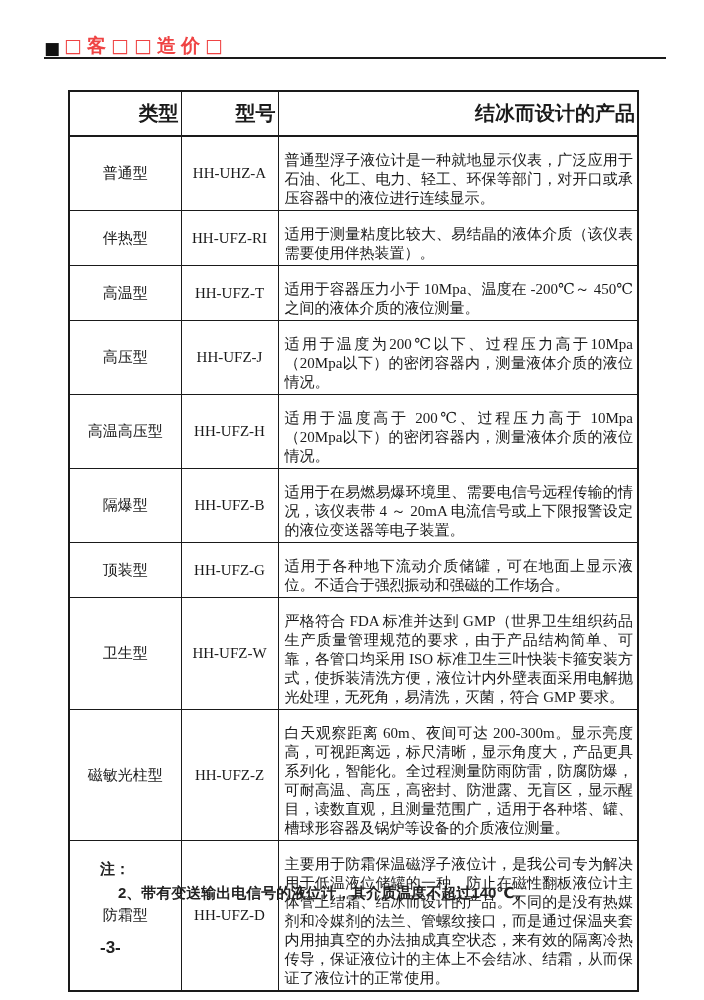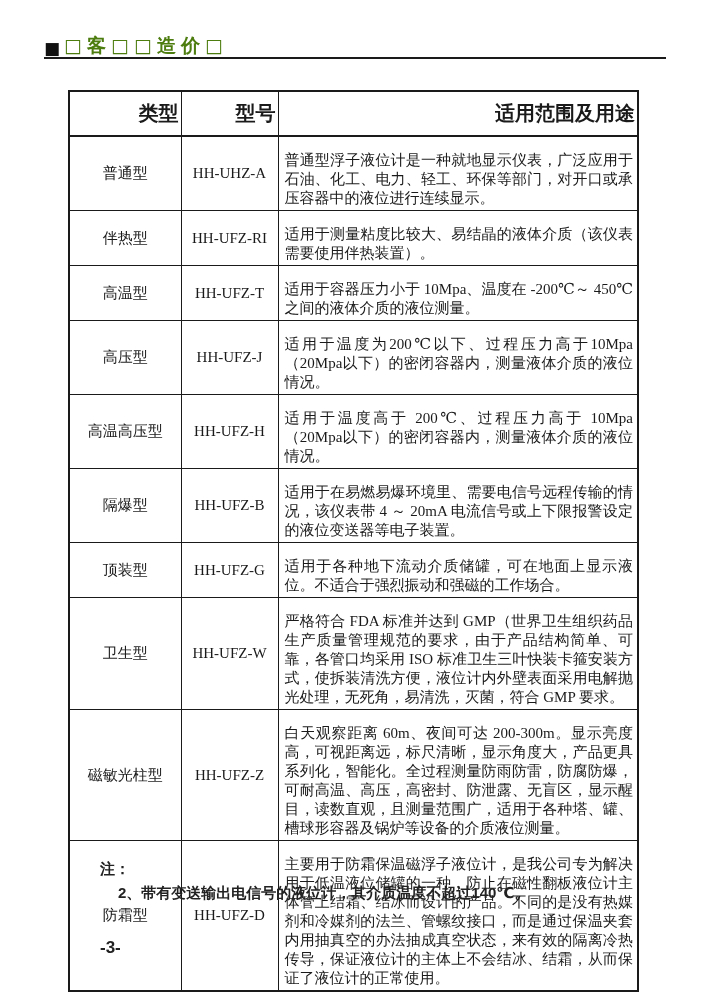--- a/index.html
+++ b/index.html
@@ -38,21 +38,21 @@
     font-size: 17px;
     line-height: 15px;
     color: #111111;
   }
   .header-title {
     font-family: "DejaVu Sans", "Liberation Sans", sans-serif;
     font-size: 19px;
     font-weight: bold;
     letter-spacing: 5px;
     line-height: 22px;
-    color: #4d7c0f;
+    color: #ef4444;
     white-space: nowrap;
   }
 
   
   table.spec-table {
     position: absolute;
     left: 68px;
     top: 90px;
     width: 571px;
     border-collapse: collapse;
@@ -129,21 +129,21 @@
   <table class="spec-table">
     <colgroup>
       <col class="col-type">
       <col class="col-model">
       <col>
     </colgroup>
     <thead>
       <tr>
         <th>类型</th>
         <th>型号</th>
-        <th>适用范围及用途</th>
+        <th>结冰而设计的产品</th>
       </tr>
     </thead>
     <tbody>
       <tr>
         <td class="type-cell">普通型</td>
         <td class="model-cell">HH-UHZ-A</td>
         <td class="desc-cell">普通型浮子液位计是一种就地显示仪表，广泛应用于石油、化工、电力、轻工、环保等部门，对开口或承压容器中的液位进行连续显示。</td>
       </tr>
       <tr>
         <td class="type-cell">伴热型</td>

